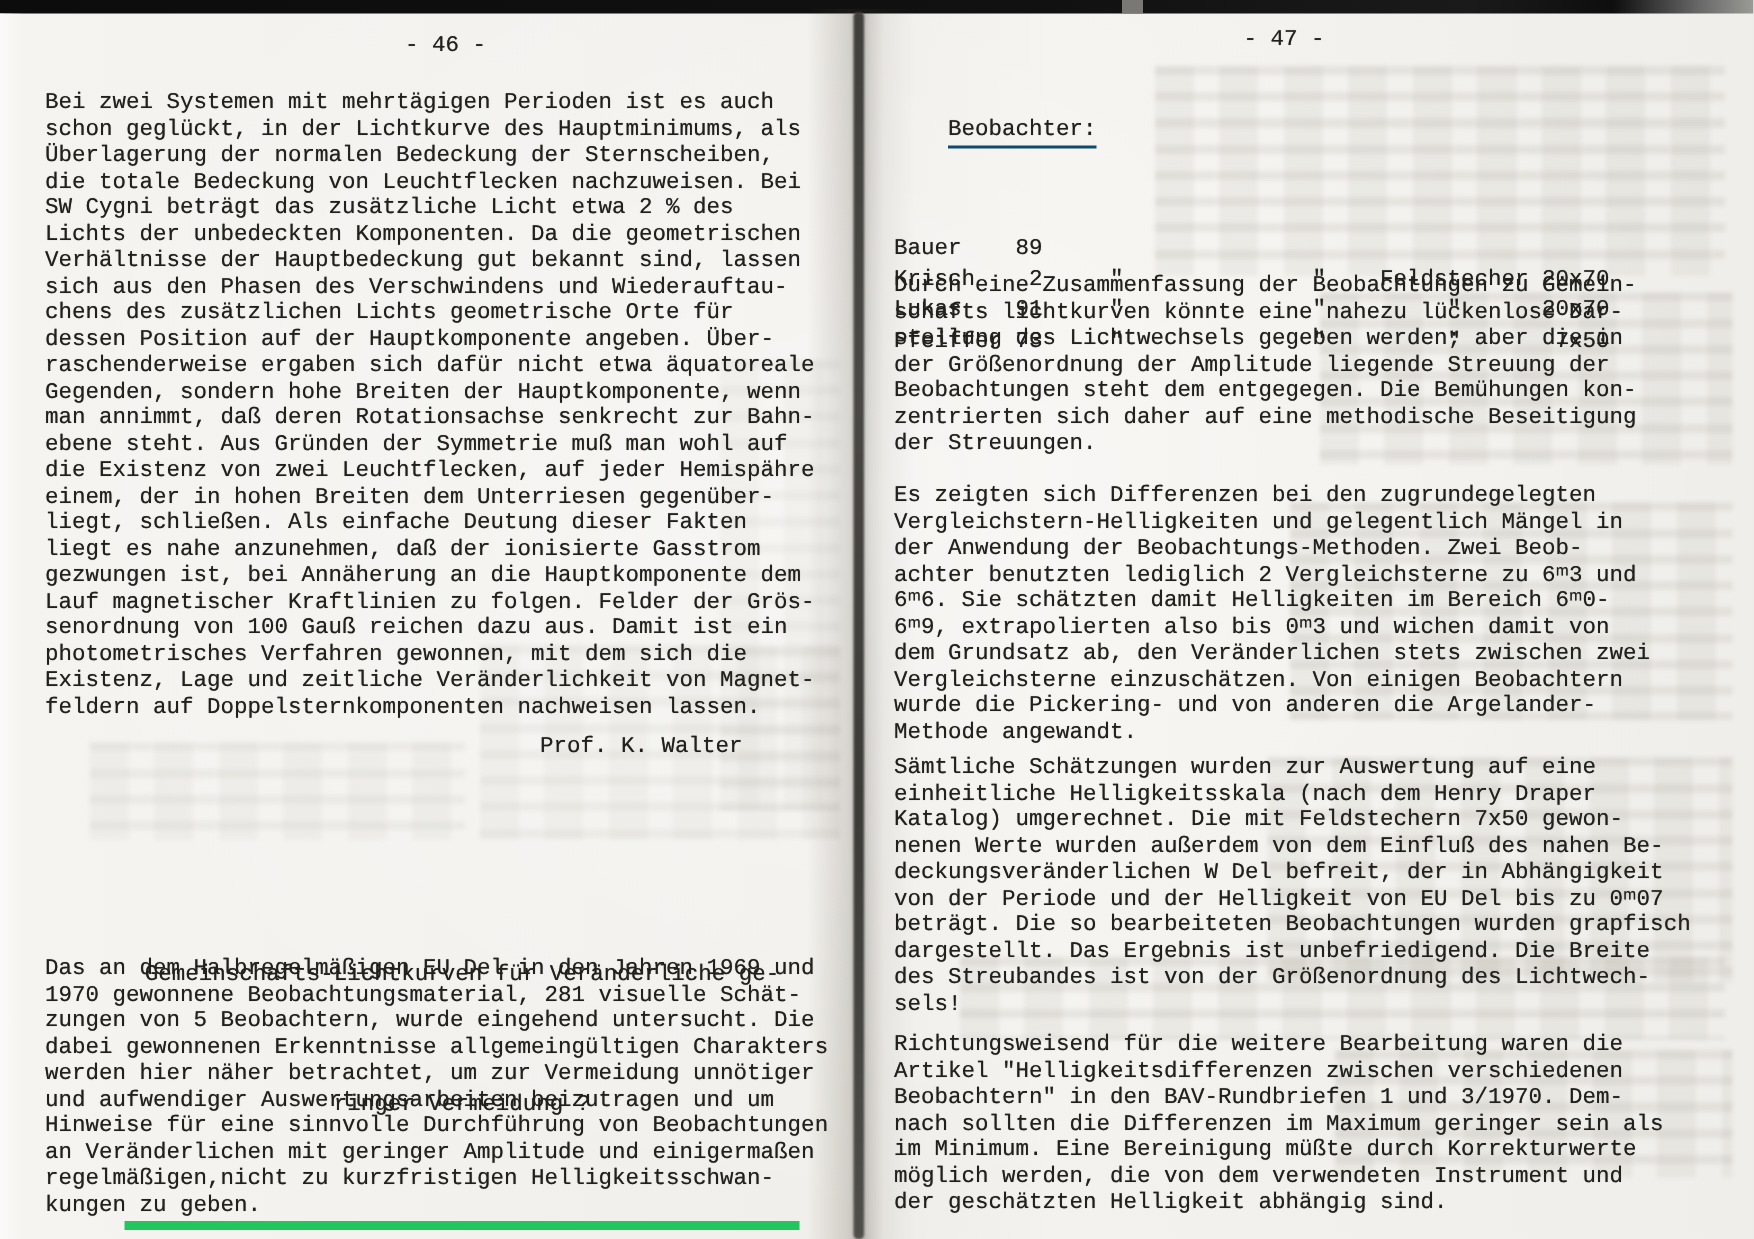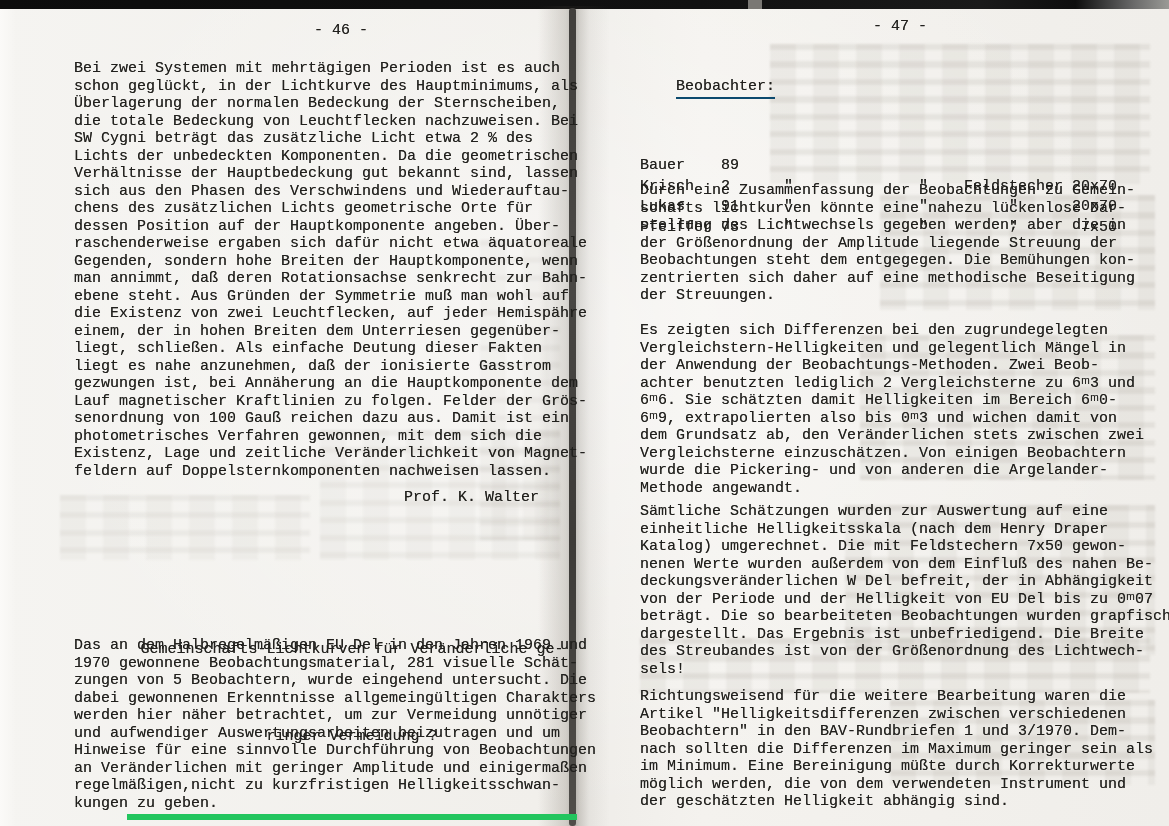--- a/index.html
+++ b/index.html
@@ -47,37 +47,37 @@
     opacity:.75;
   }
   
   .typed{
     color:#21201d;
     font-size:15px;line-height:17.5px;
     white-space:pre;
     text-shadow:0 0 .5px rgba(33,32,29,.65);
     letter-spacing:0;
   }
-  .page{position:absolute;top:0;height:826px;margin-left:44px;}
+  .page{position:absolute;top:0;height:826px;}
   #page-left{left:30px;width:534px;}
   #page-right{left:596px;width:562px;}
   .abs{position:absolute;}
   .pagenum{width:100%;text-align:center;}
   .sig{left:330px;}
   .article-heading{
     left:53px;width:450px;text-align:center;line-height:29px;
     border-bottom:6px solid #22c55e;padding-bottom:5px;
   }
   .observers-label{
     border-bottom:2px solid #0c4a6e;padding-bottom:2px;display:inline-block;
   }
   .obs-table{left:0;top:86px;width:100%;}
   .obs-row{display:flex;line-height:20.6px;}
   .obs-name{display:inline-block;width:81px;}
-  .obs-count{display:inline-block;width:18px;text-align:left;}
+  .obs-count{display:inline-block;width:18px;text-align:right;}
   .obs-details{display:inline-block;white-space:pre;}
 </style>
 </head>
 <body>
 
 <div class="paper"></div>
 
 <div class="scan-top-bar"></div>
 <div class="scan-top-notch"></div>
 <div class="left-edge-light"></div>

